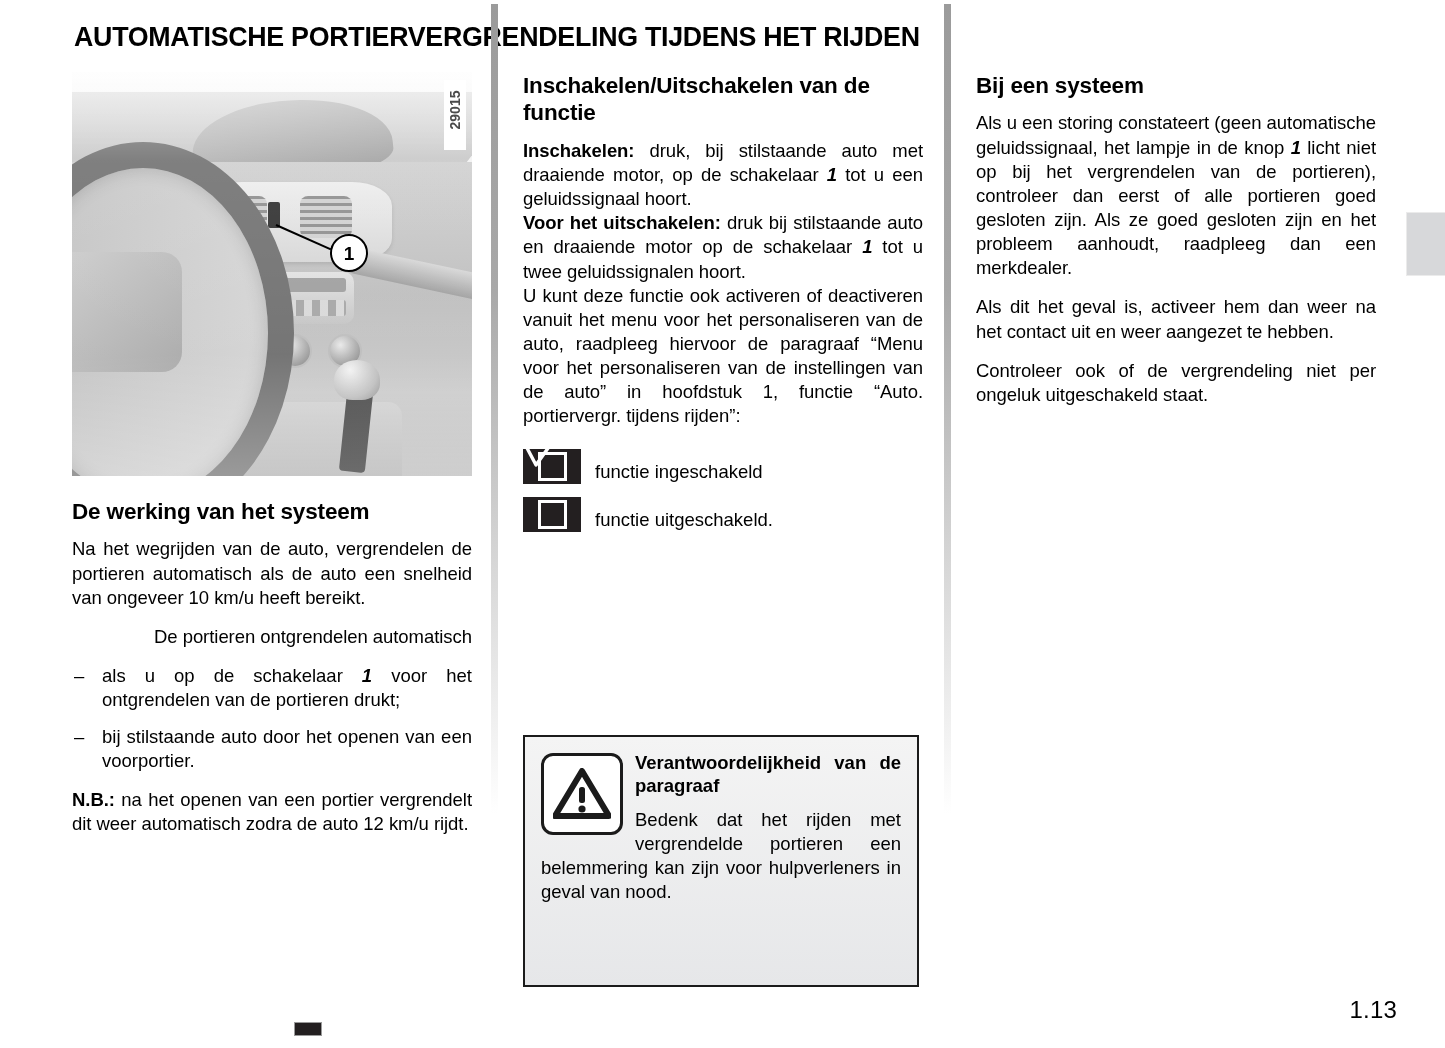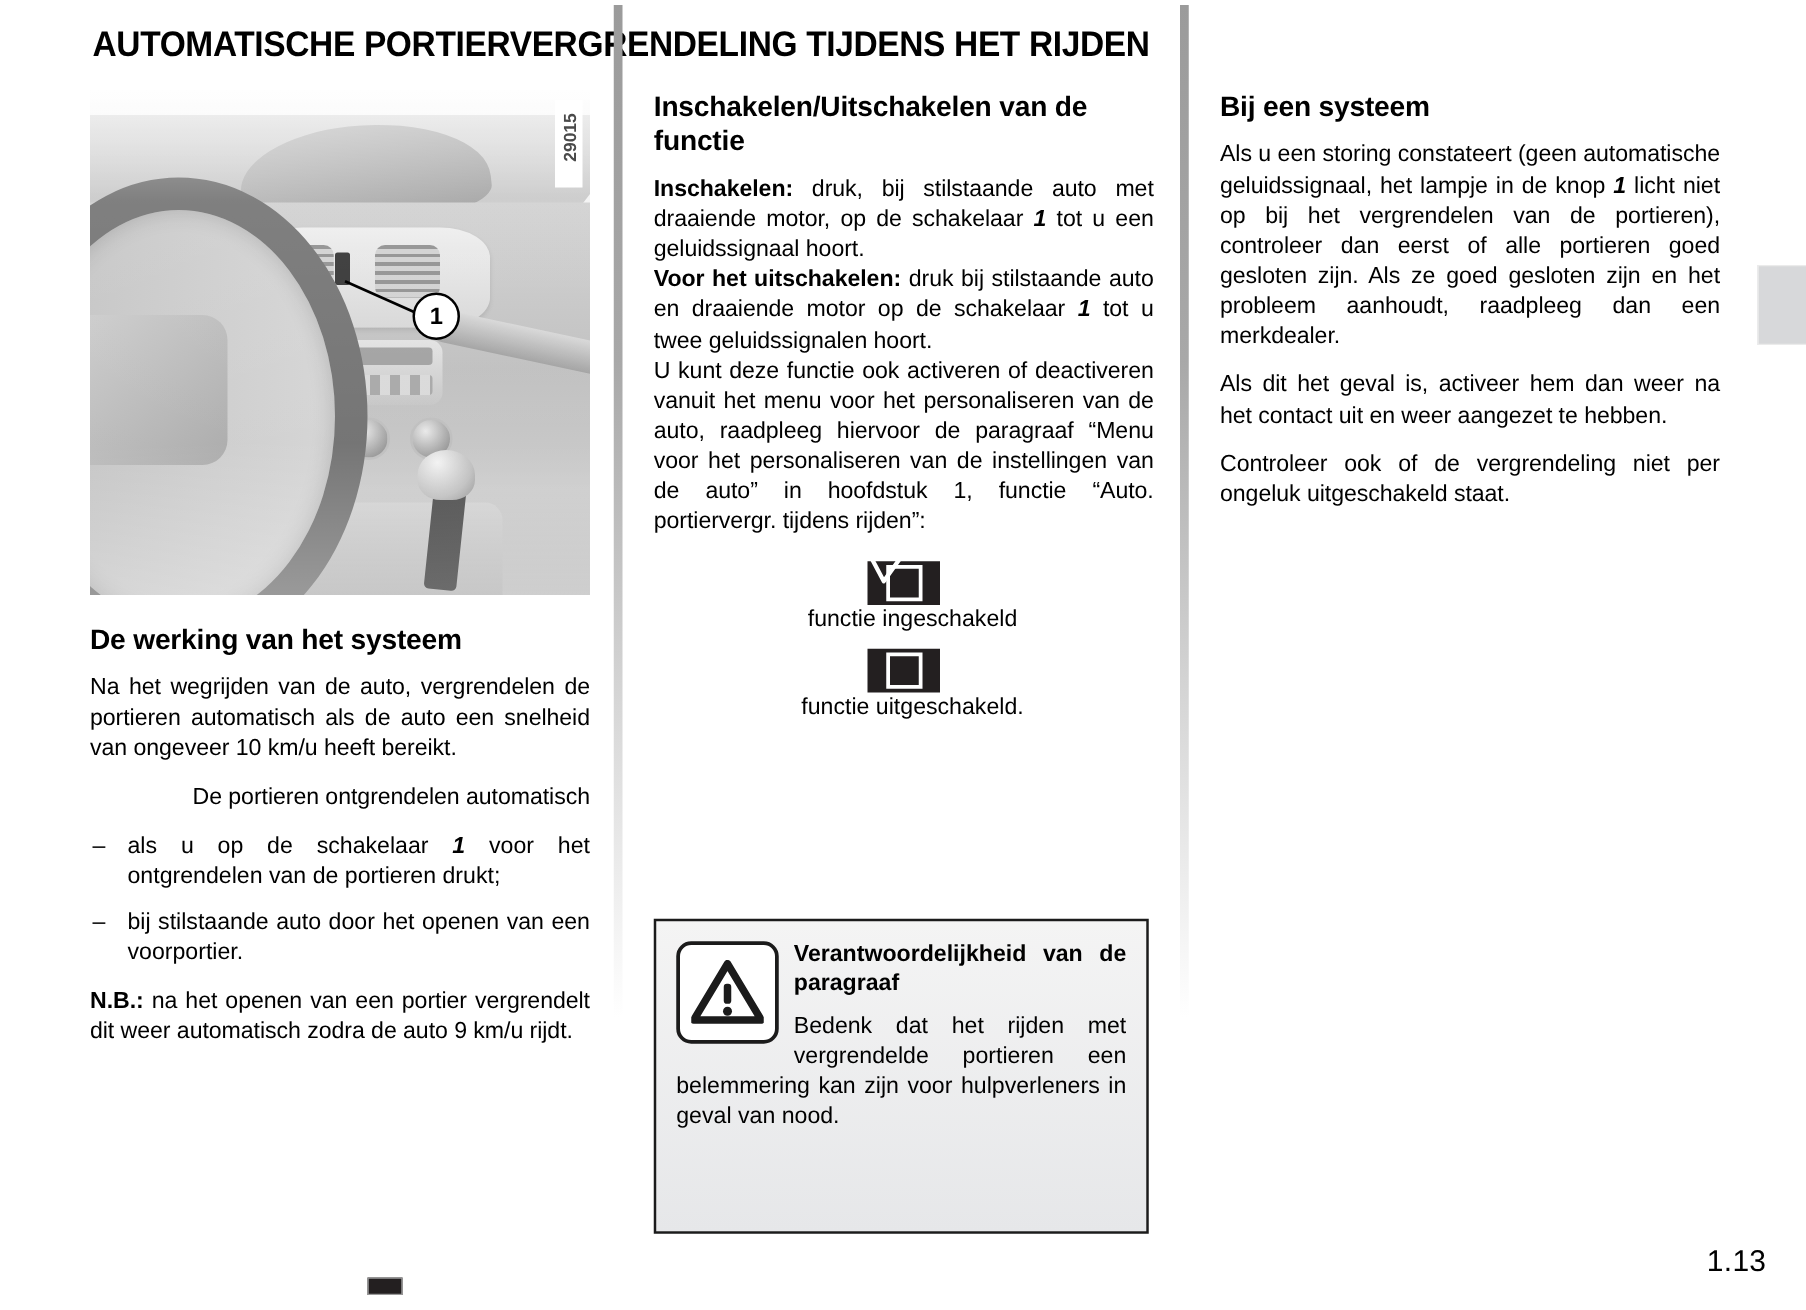--- a/index.html
+++ b/index.html
@@ -278,23 +278,22 @@
   ul.dashlist li:last-child { margin-bottom: 0; }
   ul.dashlist li .dash {
     position: absolute;
     left: 2px;
     top: 0;
   }
 
   
   .glyph-row {
     display: flex;
-    align-items: center;
+    align-items: flex-end;
     margin-bottom: 13px;
-    flex-direction: column;
   }
   .glyph-box {
     width: 58px;
     height: 35px;
     background: #231f20;
     display: flex;
     align-items: center;
     justify-content: center;
     flex: 0 0 auto;
     position: relative;
@@ -353,21 +352,21 @@
   .warn-text {
     font-size: 18.5px;
     line-height: 1.30;
     margin: 0;
     text-align: justify;
   }
 
   
   .page-number {
     position: absolute;
-    right: 32px;
+    right: 48px;
     bottom: 24px;
     font-size: 24px;
     letter-spacing: 0.2px;
   }
   .edge-tab {
     position: absolute;
     right: 0;
     top: 212px;
     width: 38px;
     height: 62px;
@@ -440,21 +439,21 @@
 
     <ul class="dashlist">
       <li>
         <span class="dash">–</span><span>als u op de schakelaar </span><i class="num">1</i><span> voor het ontgrendelen van de portieren drukt;</span>
       </li>
       <li>
         <span class="dash">–</span><span>bij stilstaande auto door het openen van een voorportier.</span>
       </li>
     </ul>
 
-    <p class="body"><b>N.B.:</b><span> na het openen van een portier vergrendelt dit weer automatisch zodra de auto 9 km/u rijdt.</span></p>
+    <p class="body"><b>N.B.:</b><span> na het openen van een portier vergrendelt dit weer automatisch zodra de auto 12 km/u rijdt.</span></p>
   </div>
 
   <div class="col col-mid">
 
     <h2 class="section">Inschakelen/Uitschakelen van de functie</h2>
 
     <p class="body tight"><b>Inschakelen:</b><span> druk, bij stilstaande auto met draaiende motor, op de schakelaar </span><i class="num">1</i><span> tot u een geluidssignaal hoort.</span></p>
 
     <p class="body tight"><b>Voor het uitschakelen:</b><span> druk bij stilstaande auto en draaiende motor op de schakelaar </span><i class="num">1</i><span> tot u twee geluidssignalen hoort.</span></p>
 

